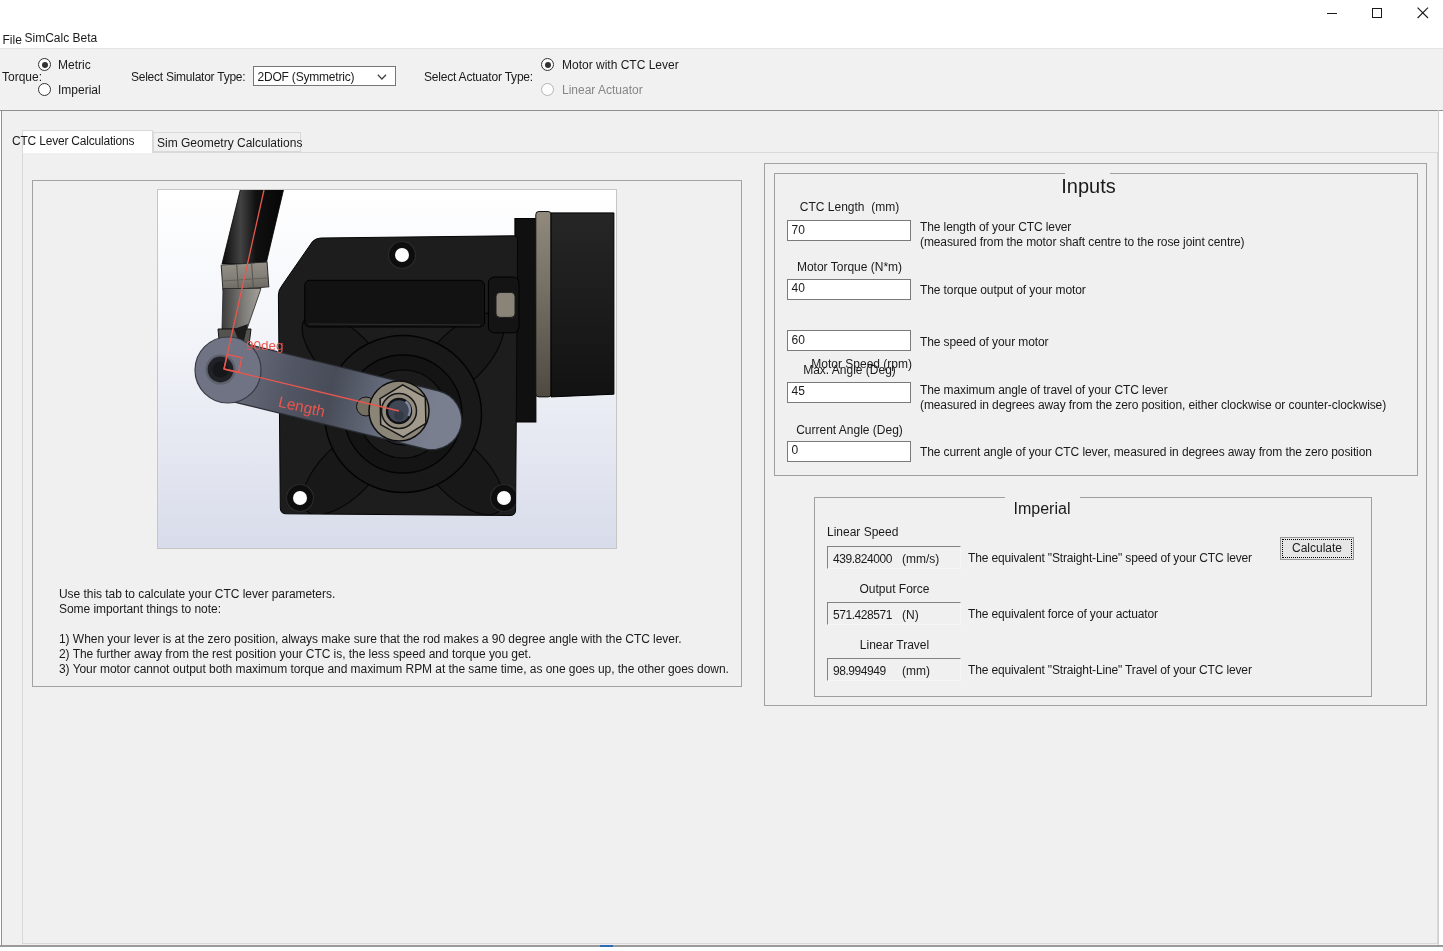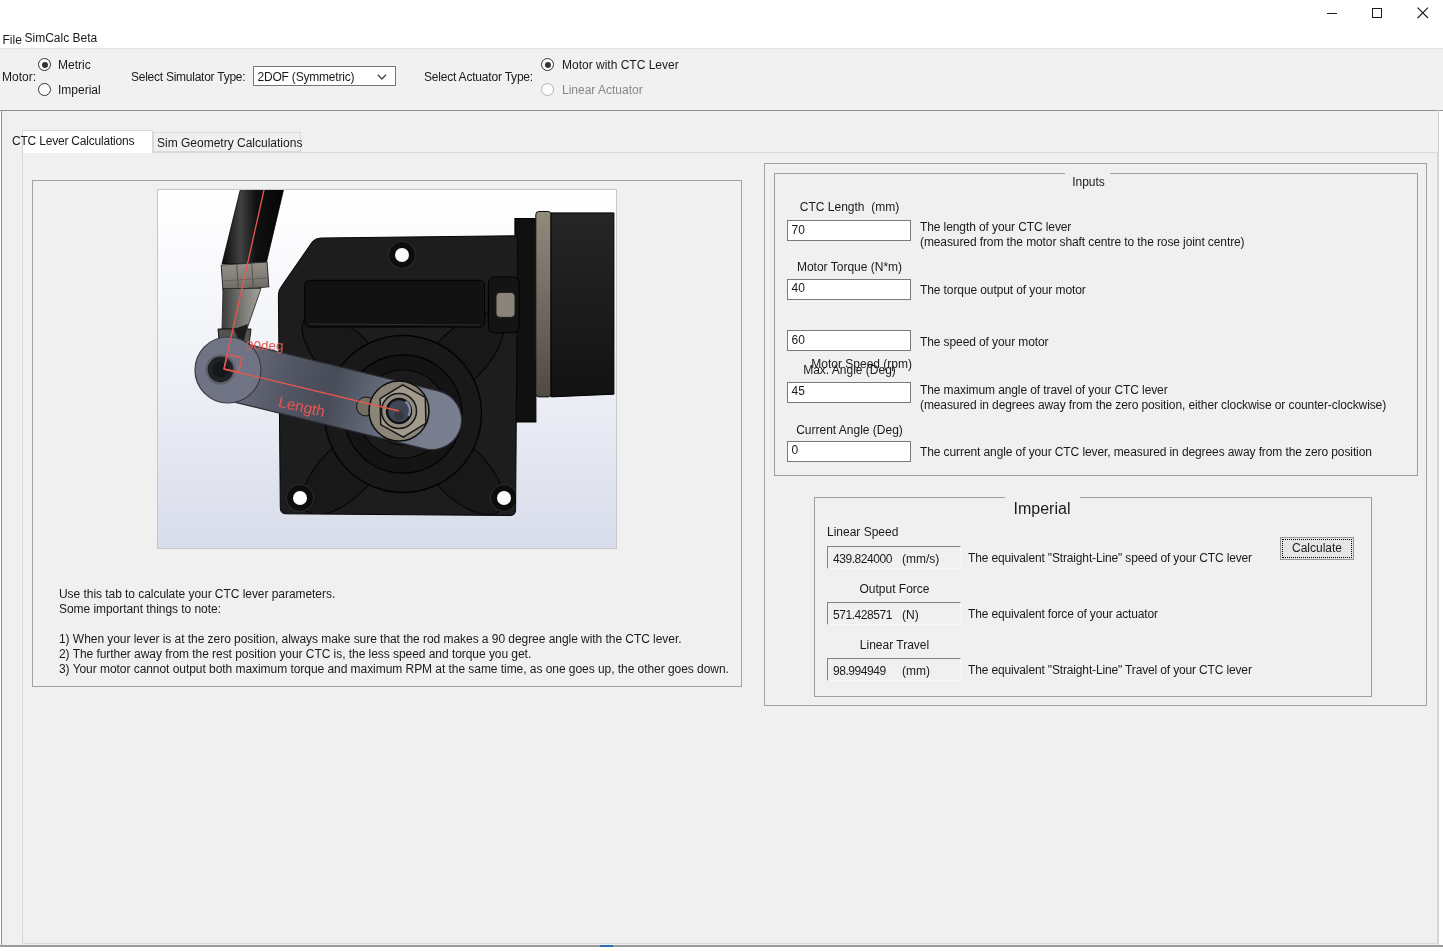--- a/index.html
+++ b/index.html
@@ -15,21 +15,21 @@
 <div class="abs" style="left:1372px;top:8px;width:10px;height:10px;border:1px solid #1a1a1a;"></div>
 <svg class="abs" style="left:1417px;top:7px;" width="12" height="12">
   <line x1="0.6" y1="0.6" x2="11" y2="11" stroke="#1a1a1a" stroke-width="1.1"></line>
   <line x1="11" y1="0.6" x2="0.6" y2="11" stroke="#1a1a1a" stroke-width="1.1"></line>
 </svg>
 
 <div class="t" style="left:2.5px;top:32.5px;">File</div>
 <div class="abs" style="left:0;top:48px;width:1443px;height:1px;background:#e4e4e4;"></div>
 
 <div class="abs" style="left:0;top:49px;width:1443px;height:62px;background:#f1f1f1;border-bottom:1px solid #8f8f8f;"></div>
-<div class="t" style="left:2px;top:70px;">Motor:</div>
+<div class="t" style="left:2px;top:70px;">Torque:</div>
 <div class="abs" style="left:38px;top:58px;width:13px;height:13px;border:1.6px solid #333;border-radius:50%;background:#fff;"></div>
 <div class="abs" style="left:41.5px;top:61.5px;width:6px;height:6px;border-radius:50%;background:#333;"></div>
 <div class="t" style="left:58px;top:58px;">Metric</div>
 <div class="abs" style="left:38px;top:83px;width:13px;height:13px;border:1.6px solid #333;border-radius:50%;background:#fff;"></div>
 <div class="t" style="left:58px;top:83px;">Imperial</div>
 <div class="t" style="left:131px;top:70px;letter-spacing:-0.25px;">Select Simulator Type:</div>
 <div class="abs" style="left:253px;top:66px;width:143px;height:20px;border:1px solid #767676;background:#fff;"></div>
 <div class="t" style="left:257.5px;top:70px;letter-spacing:-0.2px;">2DOF (Symmetric)</div>
 <svg class="abs" style="left:377px;top:73.5px;" width="10" height="7">
     <path d="M0.8 0.8 L4.9 5 L9 0.8" fill="none" stroke="#404040" stroke-width="1.25"></path>
@@ -181,21 +181,21 @@
 3) Your motor cannot output both maximum torque and maximum RPM at the same time, as one goes up, the other goes down.
 </div>
 
 <div class="abs" style="left:764px;top:163px;width:663px;height:543px;border:1px solid #a2a2a2;"></div>
 
 <div class="abs" style="left:774px;top:172.5px;width:291px;height:1px;background:#9f9f9f;"></div>
 <div class="abs" style="left:1110px;top:172.5px;width:307px;height:1px;background:#9f9f9f;"></div>
 <div class="abs" style="left:774px;top:172.5px;width:1px;height:303px;background:#9f9f9f;"></div>
 <div class="abs" style="left:1416.5px;top:172.5px;width:1px;height:303px;background:#9f9f9f;"></div>
 <div class="abs" style="left:774px;top:475px;width:643px;height:1px;background:#9f9f9f;"></div>
-<div class="t" style="left:1060px;top:175px;width:57px;text-align:center;font-size:12px;">Inputs</div>
+<div class="t" style="left:1060px;top:175px;width:57px;text-align:center;font-size:20px;">Inputs</div>
 
 <div class="t" style="left:787px;top:200px;width:125px;text-align:center;">CTC Length&nbsp; (mm)</div>
 <div class="abs" style="left:787px;top:220px;width:124px;height:21px;border:1px solid #7a7a7a;background:#fff;"></div>
 <div class="t" style="left:791.5px;top:222.5px;">70</div>
 <div class="t" style="left:920px;top:220px;line-height:15px;letter-spacing:-0.1px;">The length of your CTC lever<br>(measured from the motor shaft centre to the rose joint centre)</div>
 <div class="t" style="left:787px;top:259.5px;width:125px;text-align:center;">Motor Torque (N*m)</div>
 <div class="abs" style="left:787px;top:278.5px;width:124px;height:21px;border:1px solid #7a7a7a;background:#fff;"></div>
 <div class="t" style="left:791.5px;top:281px;">40</div>
 <div class="t" style="left:920px;top:282.5px;letter-spacing:-0.1px;">The torque output of your motor</div>
 <div class="t" style="left:787px;top:311.5px;width:125px;text-align:right;margin-top:45px;">Motor Speed (rpm)</div>

